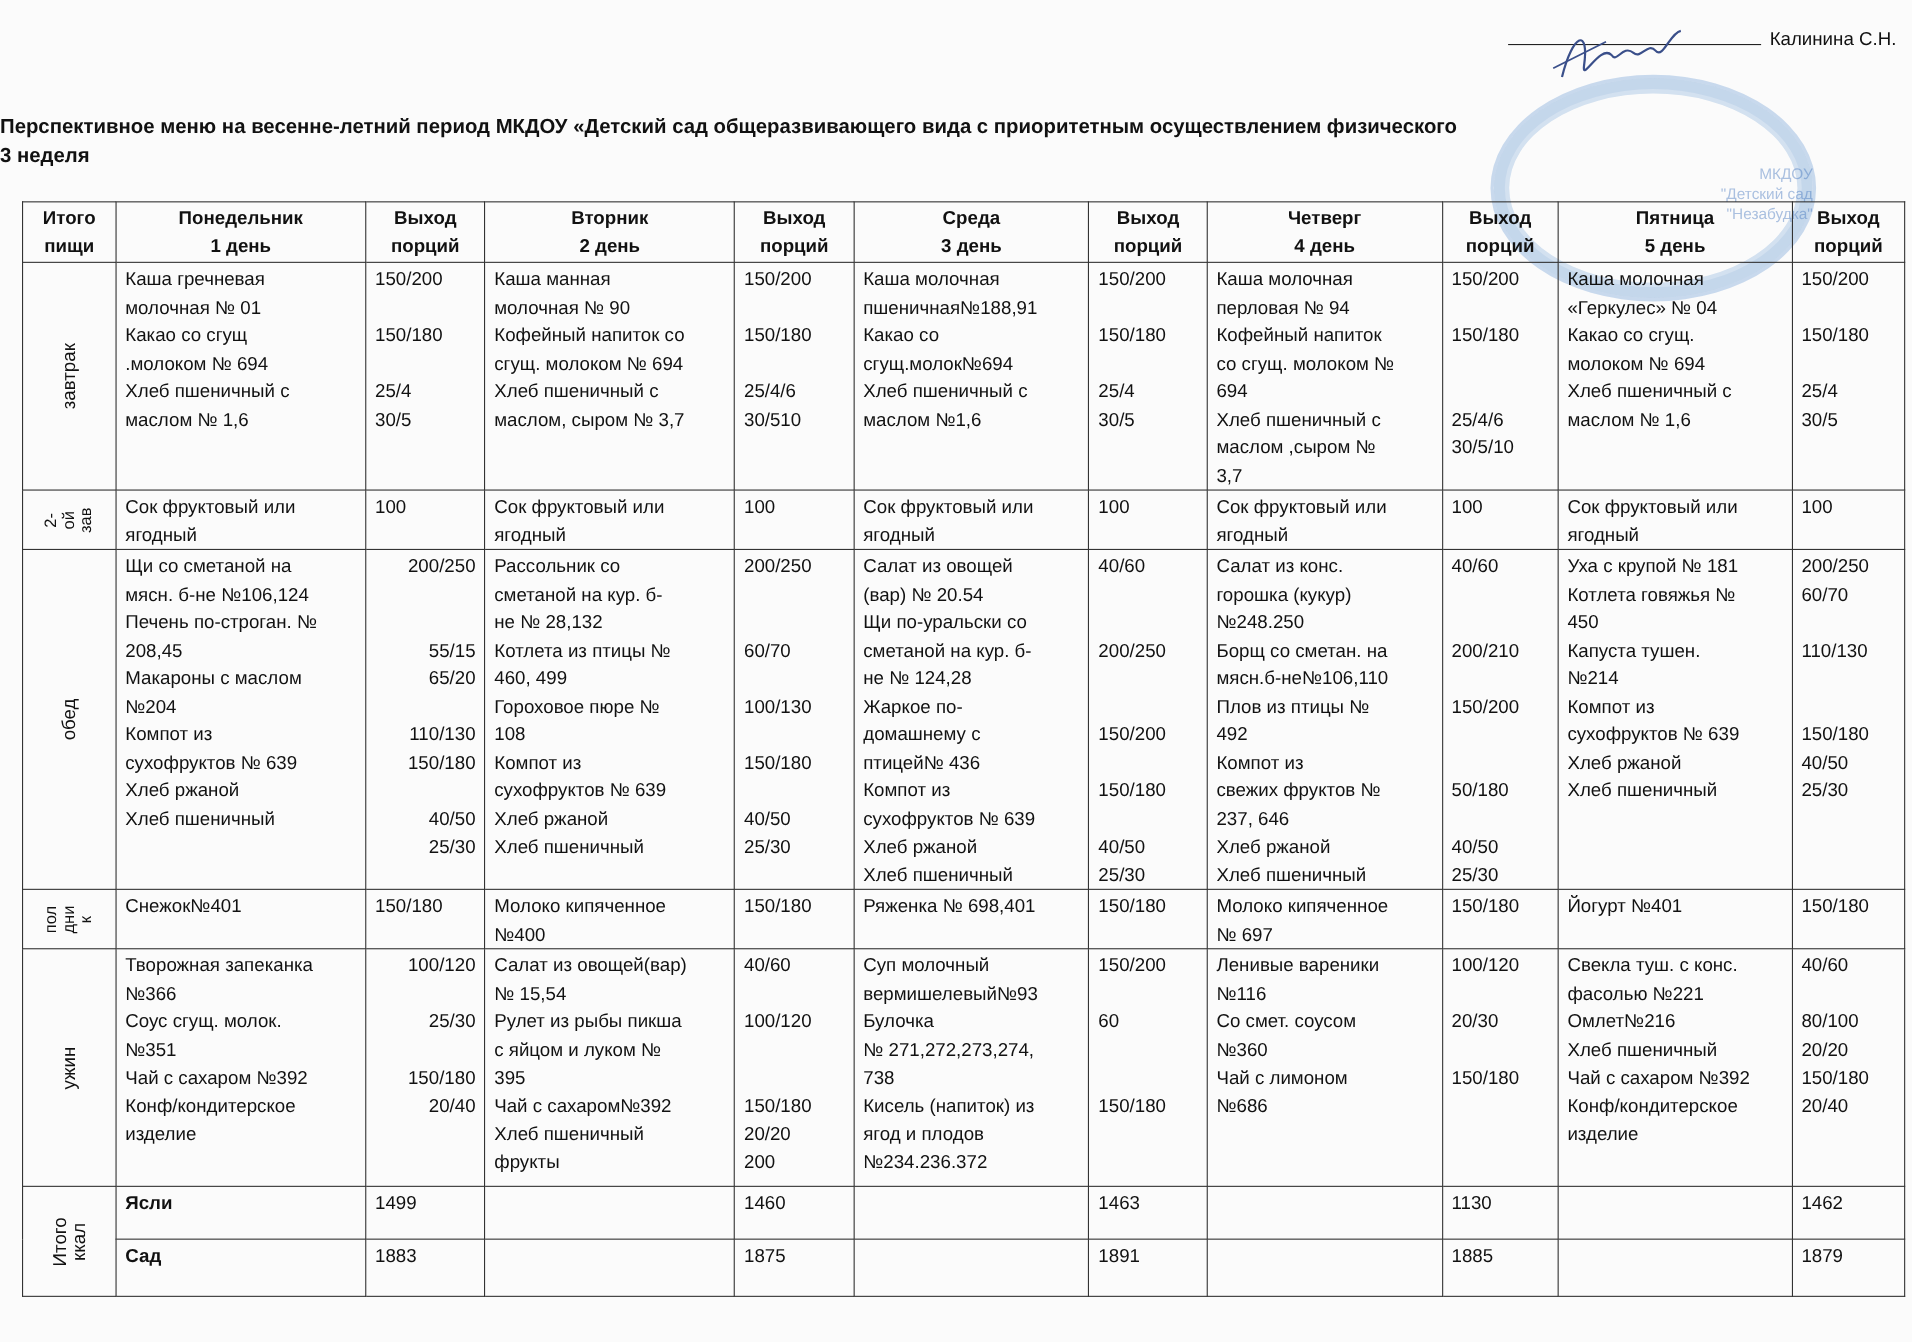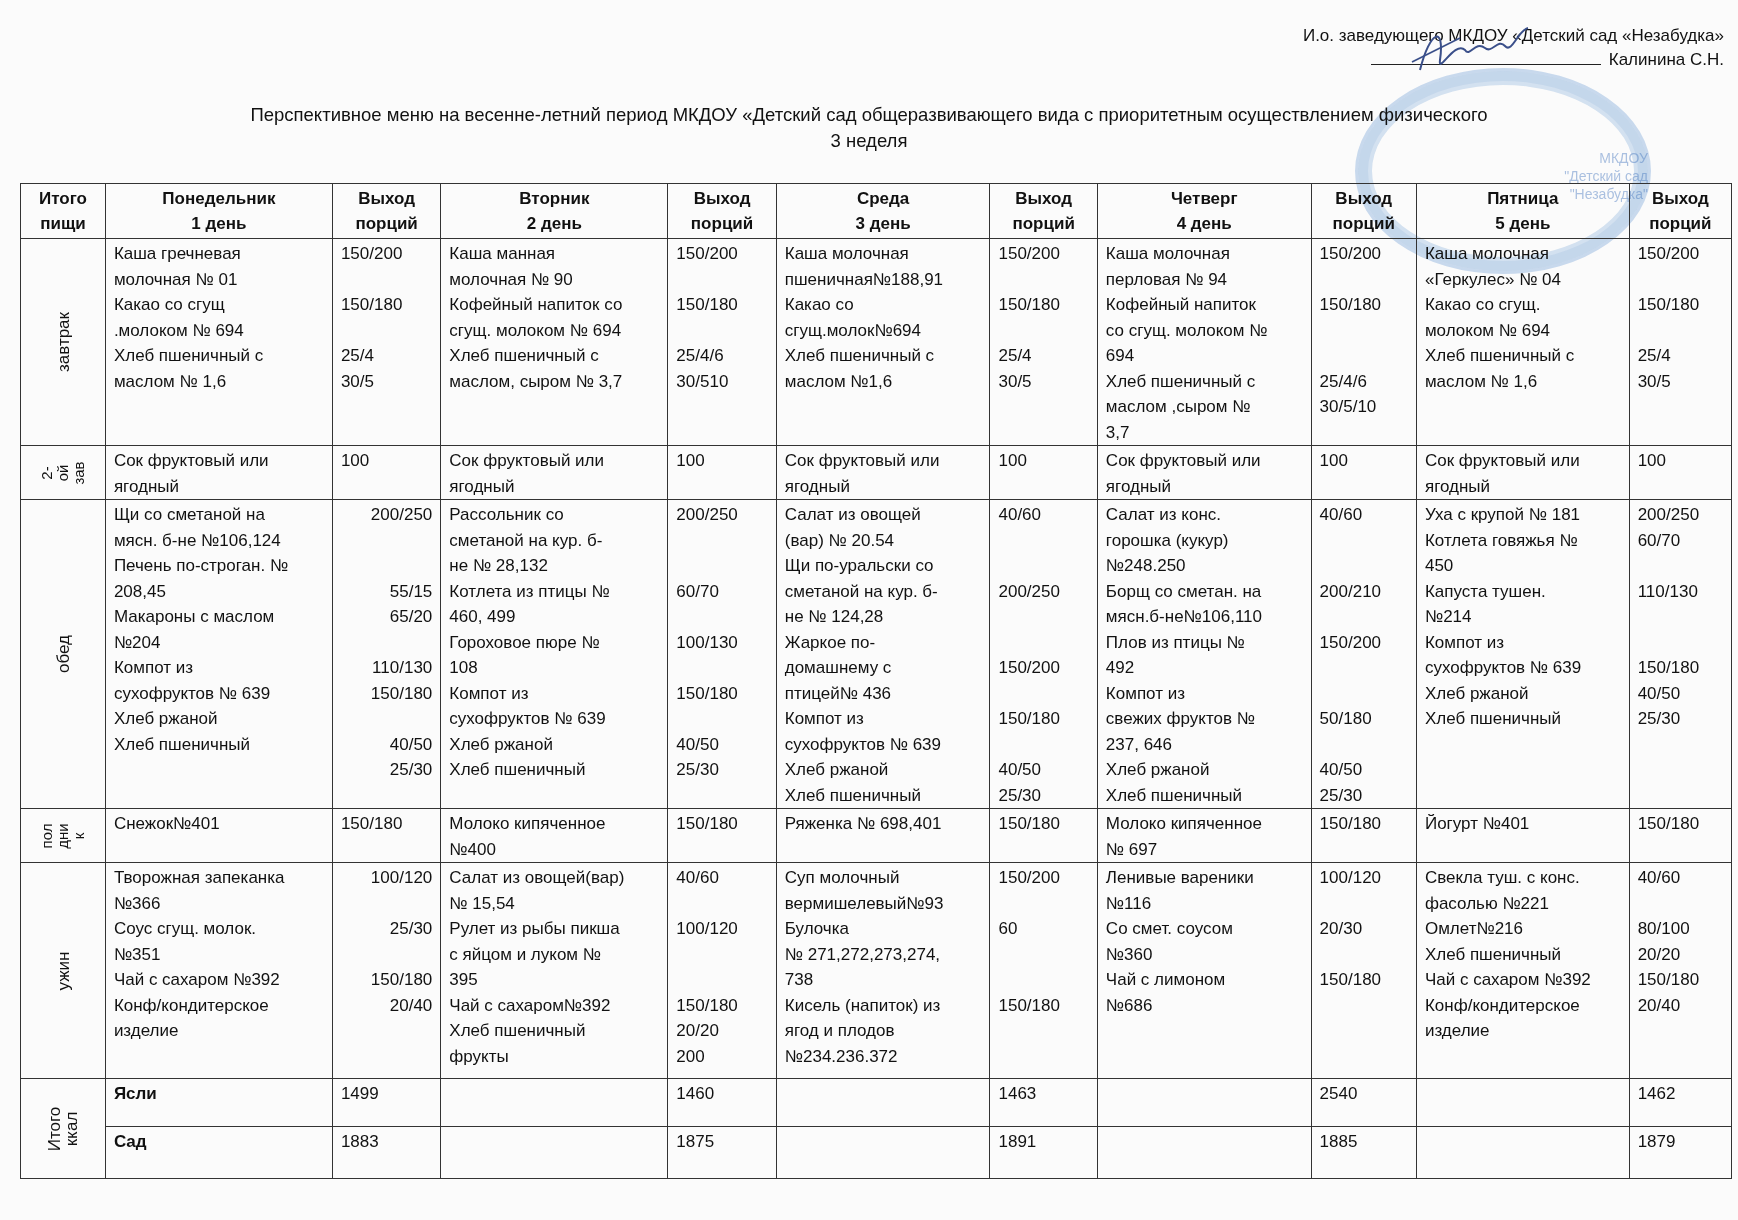--- a/index.html
+++ b/index.html
@@ -25,21 +25,21 @@
     border: 3px solid rgba(70,130,200,0.28);
     box-shadow: inset 0 0 0 10px rgba(70,130,200,0.10), inset 0 0 0 14px rgba(70,130,200,0.22);
     pointer-events: none;
   }
   .stamp-text {
     position: absolute; left: 0; right: 0; top: 78px; text-align: right;
     color: rgba(70,120,190,0.45); font-size: 14px; line-height: 18px;
   }
   .title {
     position: absolute; left: 0; width: 1738px; top: 102px;
-    text-align: center; font-weight: normal; font-size: 18.5px; line-height: 26px;
+    text-align: left; font-weight: bold; font-size: 18.5px; line-height: 26px;
   }
   table.menu {
     position: absolute; left: 20px; top: 183px; width: 1712px;
     border-collapse: collapse; table-layout: fixed;
     font-size: 17px; line-height: 25.5px;
   }
   table.menu td, table.menu th {
     border: 1.5px solid #333; vertical-align: top; padding: 2px 8px 0 8px;
     word-wrap: break-word;
   }
@@ -55,21 +55,20 @@
   .meal-label.small { font-size: 15px; line-height: 16px; }
   .line { display: block; min-height: 25.5px; }
   .yield-cell .line { white-space: nowrap; }
   .yield-right { text-align: right; }
   .tot-label { font-weight: bold; }
 </style>
 </head>
 <body>
 
 <div class="approval">
-  <div>И.о. заведующего МКДОУ «Детский сад «Незабудка»</div>
   <div class="sign-line">
     <span class="underline"></span><span>Калинина С.Н.</span>
   </div>
 </div>
 
 <svg class="signature" viewBox="0 0 140 60">
   <path d="M20 50 C30 10, 45 5, 40 40 C38 55, 55 20, 65 30 C70 38, 75 20, 85 28 C92 34, 98 18, 105 26 C112 34, 118 10, 128 8" stroke="#3a4f8a" stroke-width="2" fill="none"></path>
   <path d="M12 42 L60 18" stroke="#3a4f8a" stroke-width="1.6" fill="none"></path>
 </svg>
 
@@ -519,21 +518,21 @@
       <td class="meal-cell" rowspan="2">
         <div class="meal-label"><span>Итого</span><br><span>ккал</span></div>
       </td>
       <td class="tot-label">Ясли</td>
       <td>1499</td>
       <td></td>
       <td>1460</td>
       <td></td>
       <td>1463</td>
       <td></td>
-      <td>2540</td>
+      <td>1130</td>
       <td></td>
       <td>1462</td>
     </tr>
     <tr style="height:52px">
       <td class="tot-label">Сад</td>
       <td>1883</td>
       <td></td>
       <td>1875</td>
       <td></td>
       <td>1891</td>

